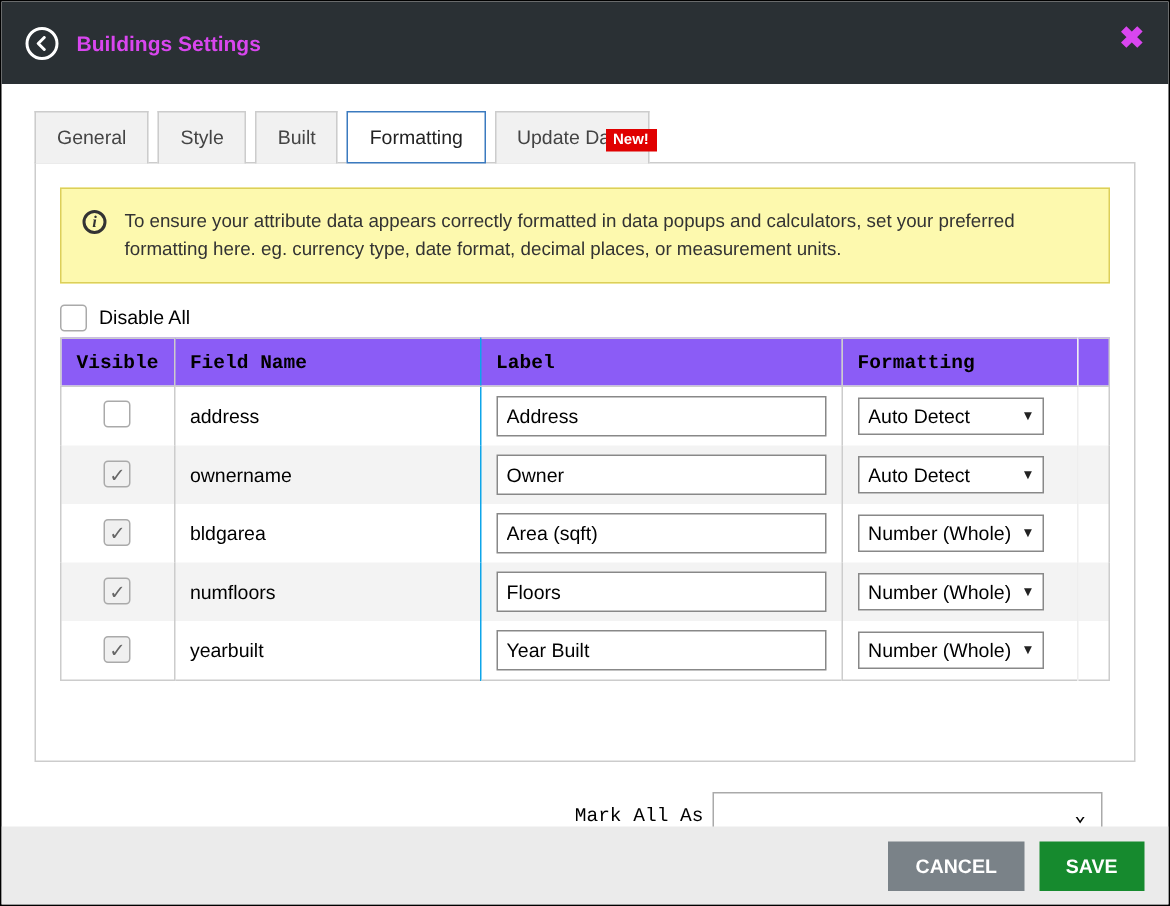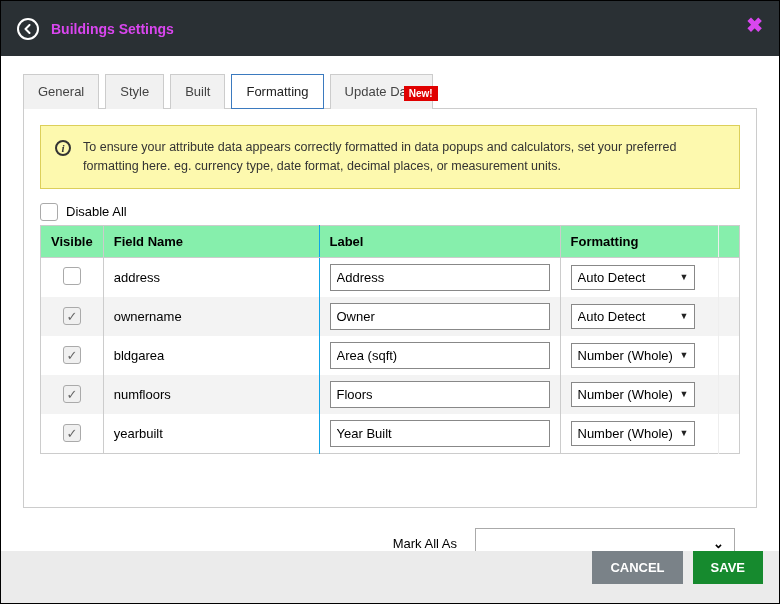--- a/index.html
+++ b/index.html
@@ -135,21 +135,22 @@
     border-collapse: collapse;
     border: 1px solid #ccc;
   }
   table.grid th {
     text-align: left;
     font-size: 13px;
     font-weight: bold;
     padding: 8px 10px;
     border-bottom: 1px solid #ccc;
     border-right: 1px solid #eee;
-    background: #86efac;
+    background: #8b5cf6;
+    font-family: Liberation Mono, monospace;
   }
   table.grid td {
     padding: 6px 10px;
     border-right: 1px solid #eee;
     vertical-align: middle;
   }
   table.grid tbody tr:nth-child(even) { background: #f3f3f3; }
   table.grid th:first-child, table.grid td:first-child { width: 52px; text-align: center; border-right: 1px solid #ccc; }
   table.grid th:nth-child(2), table.grid td:nth-child(2) { width: 230px; border-right: 1px solid #0ea5e9;}
   table.grid th:nth-child(3), table.grid td:nth-child(3) { width: 240px; border-right: 1px solid #ccc;}
@@ -179,44 +180,45 @@
     right: 6px;
     top: 50%;
     transform: translateY(-50%);
     pointer-events: none;
     color: #222;
   }
   .markall-row {
     display: flex;
     align-items: center;
     justify-content: flex-end;
-    gap: 18px;
+    gap: 6px;
     margin-top: 20px;
     padding-right: 22px;
+    font-family: Liberation Mono, monospace;
   }
   .markall-sel {
     width: 260px;
     height: 30px;
     border: 1px solid #aaa;
     background: #fff;
     position: relative;
     display: flex;
     align-items: center;
     justify-content: flex-end;
     padding: 0 10px;
     cursor: pointer;
   }
   .markall-sel .chev { font-size: 13px; font-weight: bold; }
   .footer {
     position: absolute;
     bottom: 0; left: 0; right: 0;
     background: #ebebeb;
     height: 52px;
     display: flex;
-    align-items: flex-start;
+    align-items: center;
     justify-content: flex-end;
     gap: 10px;
     padding: 0 16px;
   }
   .btn {
     border: none;
     padding: 9px 18px;
     font-size: 13px;
     font-weight: bold;
     color: #fff;

